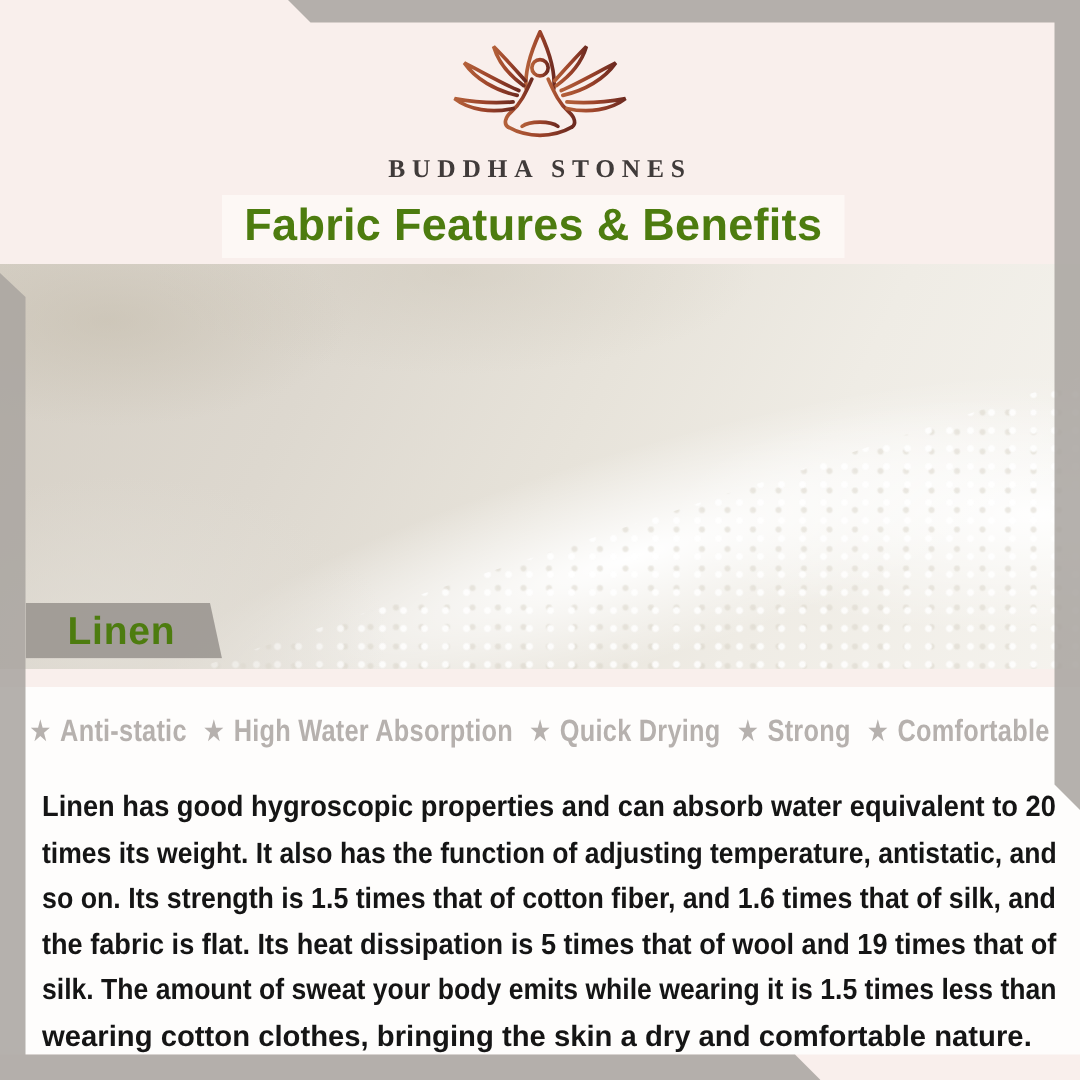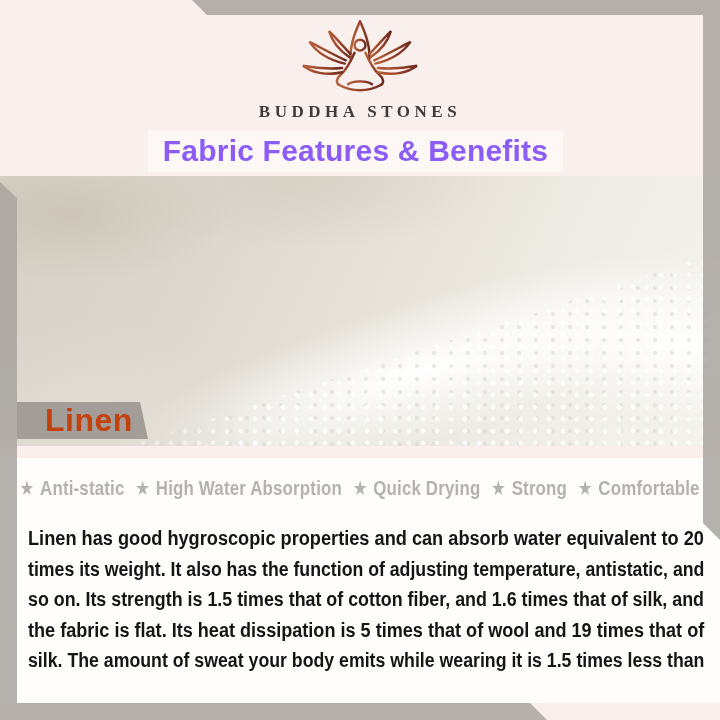--- a/index.html
+++ b/index.html
@@ -15,21 +15,21 @@
     margin-top:4px;
     font-family:"Liberation Serif",serif;font-size:17px;font-weight:600;
     letter-spacing:4.5px;color:#403b3a;
   }
   
   .banner-bar{
     position:absolute;left:148px;top:130px;width:415px;height:42px;
     background:#fdf8f5;display:flex;align-items:center;justify-content:center;
   }
   .banner-title{
-    font-size:30px;font-weight:bold;color:#8b5cf6;white-space:nowrap;
+    font-size:30px;font-weight:bold;color:#4d7c0f;white-space:nowrap;
     transform-origin:center center;letter-spacing:0.2px;
   }
   
   .photo{
     position:absolute;left:0;top:176px;width:720px;height:270px;overflow:hidden;
     background:
       radial-gradient(ellipse 48% 42% at 96% 62%, rgba(255,255,255,.95), rgba(255,255,255,0) 70%),
       radial-gradient(ellipse 34% 40% at 10% 14%, rgba(196,188,172,.55), rgba(196,188,172,0) 65%),
       radial-gradient(ellipse 40% 36% at 42% 2%, rgba(205,198,184,.45), rgba(205,198,184,0) 70%),
       linear-gradient(115deg,#d6d0c6 0%,#ddd8cf 28%,#e7e3da 52%,#efece5 72%,#f5f3ee 100%);
@@ -53,21 +53,21 @@
     background:radial-gradient(ellipse at 40% 60%, rgba(226,222,214,.9), rgba(226,222,214,0) 70%);
   }
   
   .linen-label{
     position:absolute;left:17px;top:402px;width:131px;height:37px;
     clip-path:polygon(0 0,123px 0,131px 37px,0 37px);
     background:rgba(146,141,136,.8);
     display:flex;align-items:center;
   }
   .linen-label span{
-    padding-left:28px;color:#c2410c;font-size:32px;font-weight:bold;letter-spacing:0.5px;
+    padding-left:28px;color:#4d7c0f;font-size:26px;font-weight:bold;letter-spacing:0.5px;
   }
   
   .white-panel{position:absolute;left:0;top:458px;width:720px;height:245px;background:#fefdfc;}
   
   .features-row{
     position:absolute;left:20px;top:472px;width:680px;height:32px;
     display:flex;align-items:center;justify-content:center;
   }
   .features-track{
     display:flex;align-items:center;gap:13px;white-space:nowrap;
@@ -164,18 +164,19 @@
       </div>
     </div>
   </div>
 
   <div class="paragraph">
     <div class="para-line fit-x" style="transform: scaleX(0.932414);">Linen has good hygroscopic properties and can absorb water equivalent to 20</div>
     <div class="para-line fit-x" style="transform: scaleX(0.907383);">times its weight. It also has the function of adjusting temperature, antistatic, and</div>
     <div class="para-line fit-x" style="transform: scaleX(0.91475);">so on. Its strength is 1.5 times that of cotton fiber, and 1.6 times that of silk, and</div>
     <div class="para-line fit-x" style="transform: scaleX(0.927298);">the fabric is flat. Its heat dissipation is 5 times that of wool and 19 times that of</div>
     <div class="para-line fit-x" style="transform: scaleX(0.908602);">silk. The amount of sweat your body emits while wearing it is 1.5 times less than</div>
+    <div class="para-line fit-x" style="transform: none;">wearing cotton clothes, bringing the skin a dry and comfortable nature.</div>
   </div>
 
   <div class="frame top-right"></div>
   <div class="frame bottom-left"></div>
 
 </div>
 
 </body></html>

